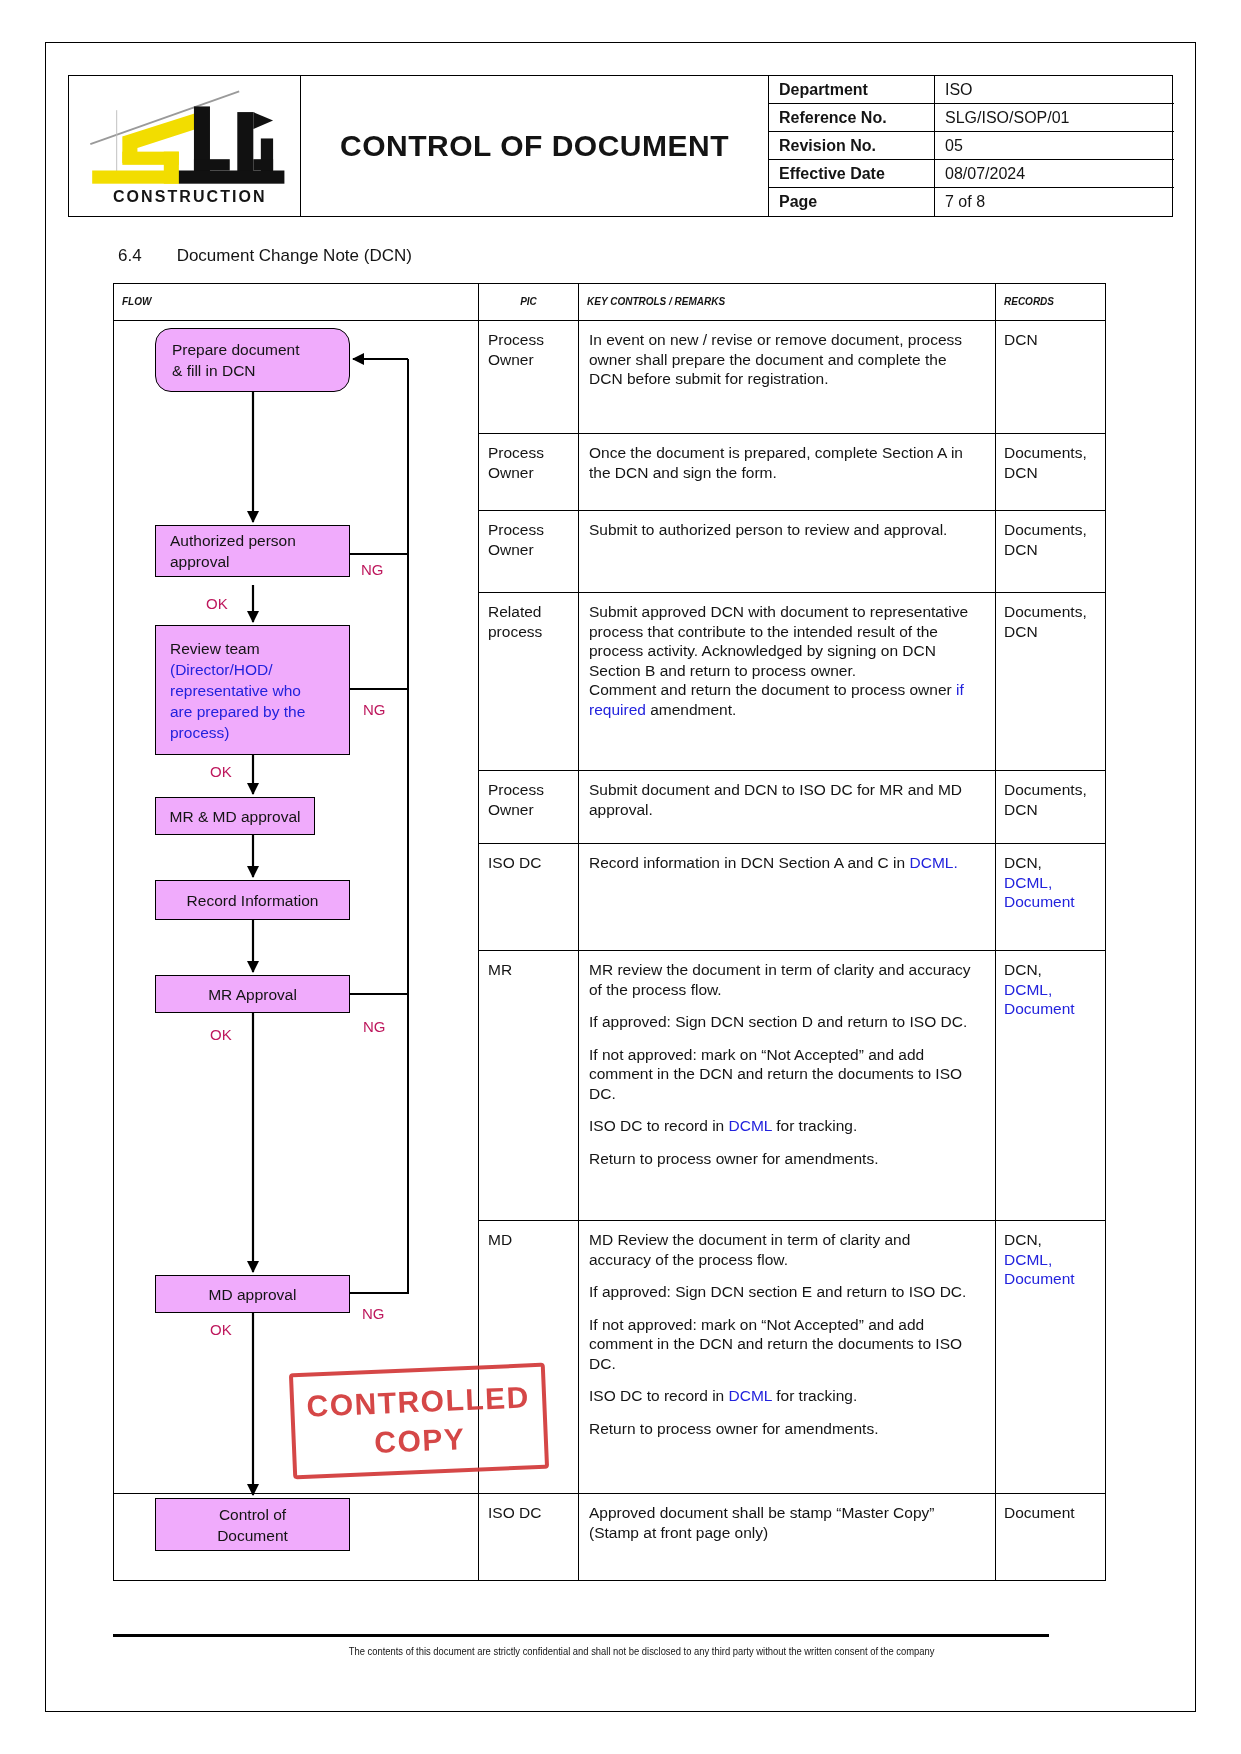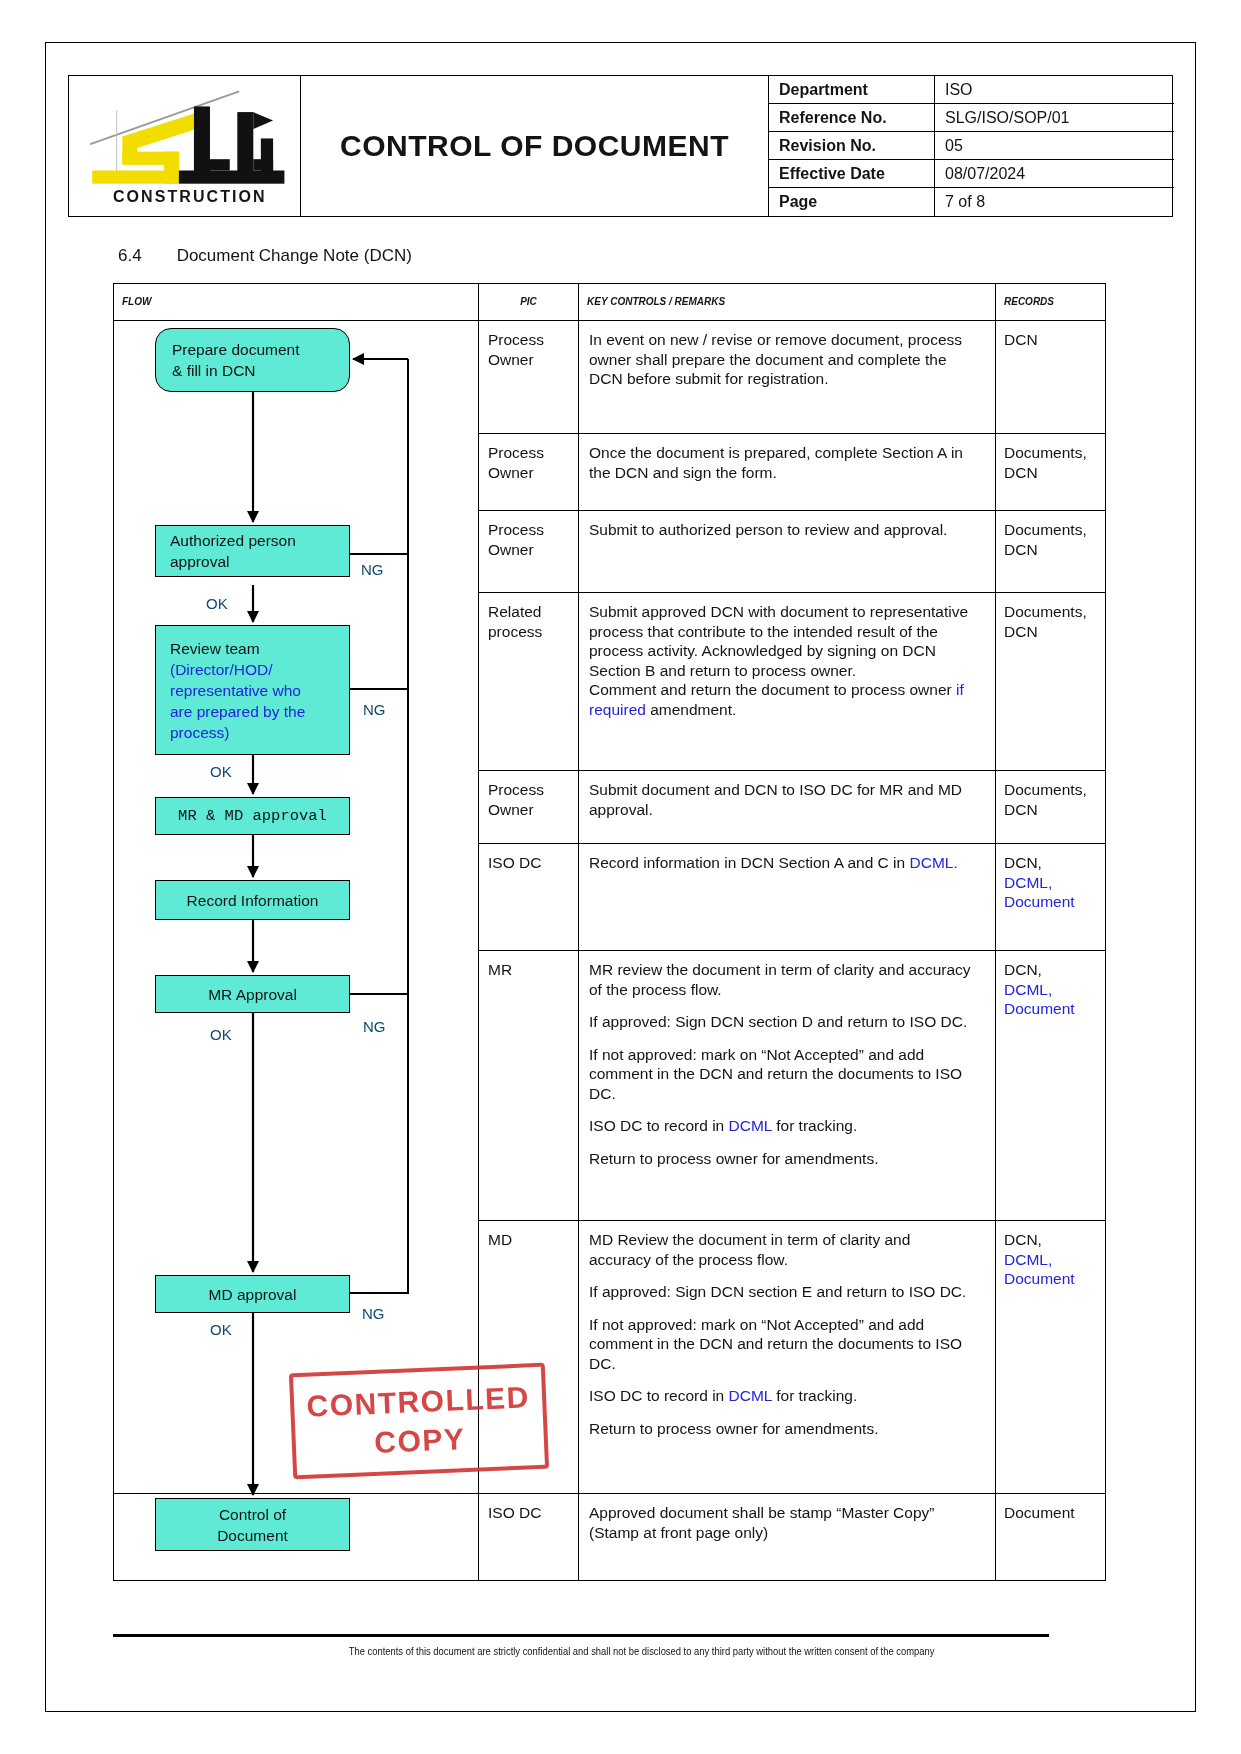--- a/index.html
+++ b/index.html
@@ -37,27 +37,27 @@
   .remarks-cell{padding:9px 20px 0 10px;}
   .remarks-cell p{margin:0;}
   .remarks-cell p + p{margin-top:13px;}
   .remarks-cell p.tight{margin-top:0;}
   .records-cell{padding:9px 4px 0 8px;}
   .blu{color:#2222dd;}
   
   .flow-layer{position:absolute;left:113px;top:283px;width:560px;height:1297px;
       pointer-events:none;}
   .flow-layer svg{position:absolute;left:0;top:0;}
-  .flow-box{position:absolute;background:#5eead4;border:1.8px solid #000;box-sizing:border-box;
+  .flow-box{position:absolute;background:#f0abfc;border:1.8px solid #000;box-sizing:border-box;
       display:flex;flex-direction:column;justify-content:center;
       font-size:15.5px;line-height:21px;}
   .flow-box.left{padding-left:14px;align-items:flex-start;}
   .flow-box.center{align-items:center;text-align:center;}
   .flow-box.rounded{border-radius:16px;padding-left:16px;}
-  .edge-label{position:absolute;color:#0c4a6e;font-size:15px;}
+  .edge-label{position:absolute;color:#be185d;font-size:15px;}
   
   .stamp{position:absolute;left:178px;top:1085px;width:248px;height:98px;
       border:4px solid #d23a3a;border-radius:4px;transform:rotate(-2.4deg);
       color:#d23a3a;display:flex;flex-direction:column;align-items:center;justify-content:center;
       font-size:30px;font-weight:bold;letter-spacing:1.5px;line-height:1.3;opacity:.93;}
   
   .footer-line{position:absolute;left:113px;top:1634px;width:936px;height:3px;background:#000;}
   .footer{position:absolute;left:45px;top:1646px;width:1193px;text-align:center;font-size:10px;}
   .footer span{display:inline-block;transform:scaleX(.94);white-space:nowrap;}
 </style>
@@ -240,21 +240,21 @@
         <div>Authorized person</div>
         <div>approval</div>
       </div>
       <div class="flow-box left" style="left: 42px; top: 342px; width: 195px; height: 130px;">
         <div>Review team</div>
         <div class="blu">(Director/HOD/</div>
         <div class="blu">representative who</div>
         <div class="blu">are prepared by the</div>
         <div class="blu">process)</div>
       </div>
-      <div class="flow-box center" style="left: 42px; top: 514px; width: 195px; height: 38px; font-family: Liberation Mono, monospace;">
+      <div class="flow-box center" style="left: 42px; top: 514px; width: 160px; height: 38px;">
         <div>MR &amp; MD approval</div>
       </div>
       <div class="flow-box center" style="left: 42px; top: 597px; width: 195px; height: 40px;">
         <div>Record Information</div>
       </div>
       <div class="flow-box center" style="left: 42px; top: 692px; width: 195px; height: 38px;">
         <div>MR Approval</div>
       </div>
       <div class="flow-box center" style="left: 42px; top: 992px; width: 195px; height: 38px;">
         <div>MD approval</div>

